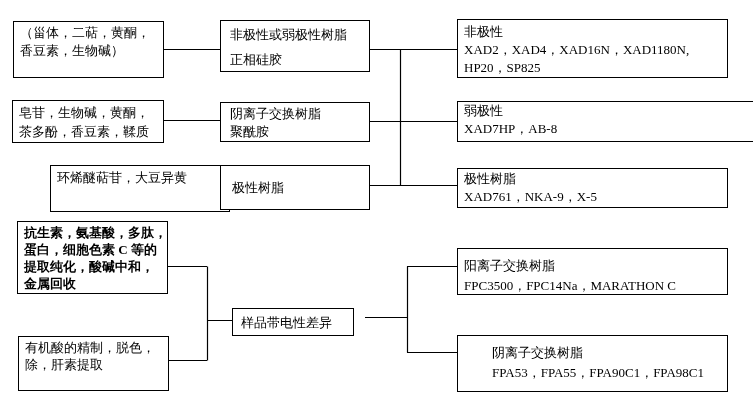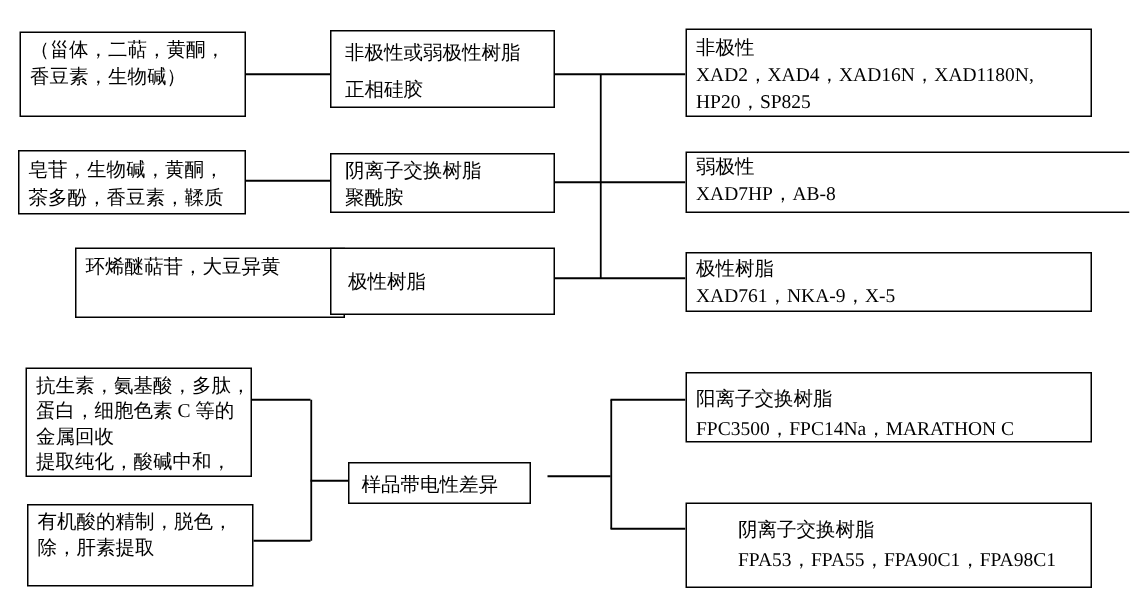--- a/index.html
+++ b/index.html
@@ -22,21 +22,21 @@
     line-height:17px;
     white-space:nowrap;
     overflow:hidden;
   }
   .ln { display:block; }
 
   
   #bL1 { left:13px;  top:21px;  width:151px; height:57px; line-height:18px; }
   #bL2 { left:12px;  top:100px; width:152px; height:43px; line-height:19px; }
   #bL3 { left:13px;  top:165px; width:180px; height:47px; line-height:20px;margin-left:37px; }
-  #bL4 { left:17px;  top:245px; width:151px; height:73px; line-height:17px; }
+  #bL4 { left:17px;  top:221px; width:151px; height:73px; line-height:17px;font-weight:bold; }
   #bL5 { left:18px;  top:336px; width:151px; height:55px; line-height:17px; }
 
   
   #bM1 { left:220px; top:20px;  width:150px; height:52px; line-height:25px; padding-top:1px; padding-left:9px; }
   #bM2 { left:220px; top:102px; width:150px; height:40px; line-height:18px; padding-left:9px; }
   #bM3 { left:220px; top:165px; width:150px; height:45px; display:flex; align-items:center; padding-left:11px; }
   #bM4 { left:232px; top:308px; width:122px; height:28px; display:flex; align-items:center; padding-left:8px; }
 
   
   #bR1 { left:457px; top:19px;  width:271px; height:59px; line-height:18px; padding-top:3px; }
@@ -81,22 +81,22 @@
   <div class="box" id="bL2">
     <span class="ln">皂苷，生物碱，黄酮，</span>
     <span class="ln">茶多酚，香豆素，鞣质</span>
   </div>
   <div class="box" id="bL3">
     <span class="ln">环烯醚萜苷，大豆异黄</span>
   </div>
   <div class="box" id="bL4">
     <span class="ln">抗生素，氨基酸，多肽，</span>
     <span class="ln">蛋白，细胞色素 C 等的</span>
+    <span class="ln">提取纯化，酸碱中和，</span>
     <span class="ln">金属回收</span>
-    <span class="ln">提取纯化，酸碱中和，</span>
   </div>
   <div class="box" id="bL5">
     <span class="ln">有机酸的精制，脱色，</span>
     <span class="ln">除，肝素提取</span>
   </div>
 
   <div class="box" id="bM1">
     <span class="ln">非极性或弱极性树脂</span>
     <span class="ln">正相硅胶</span>
   </div>

